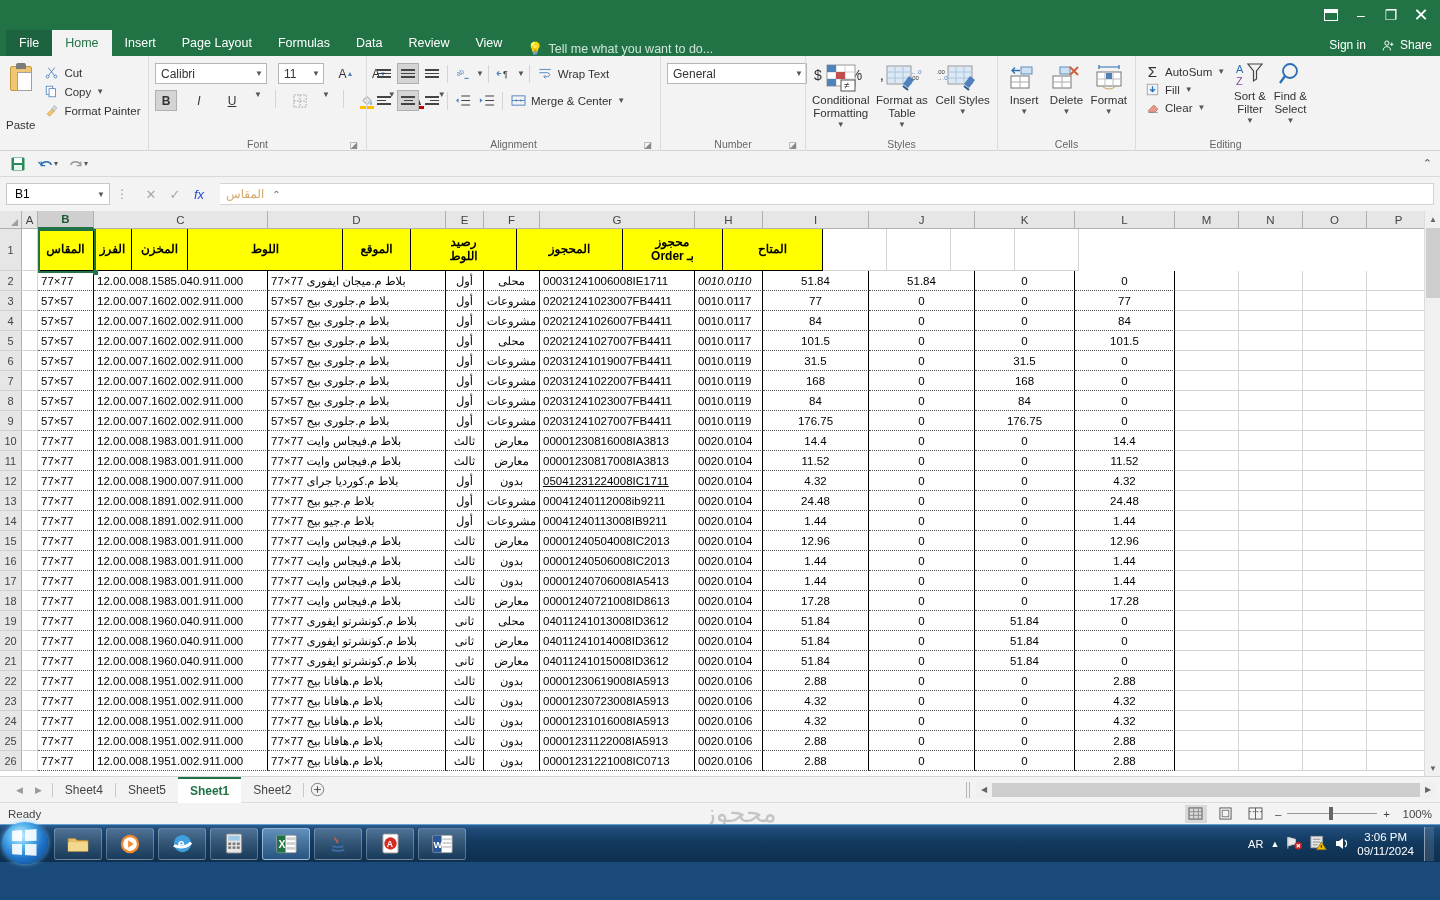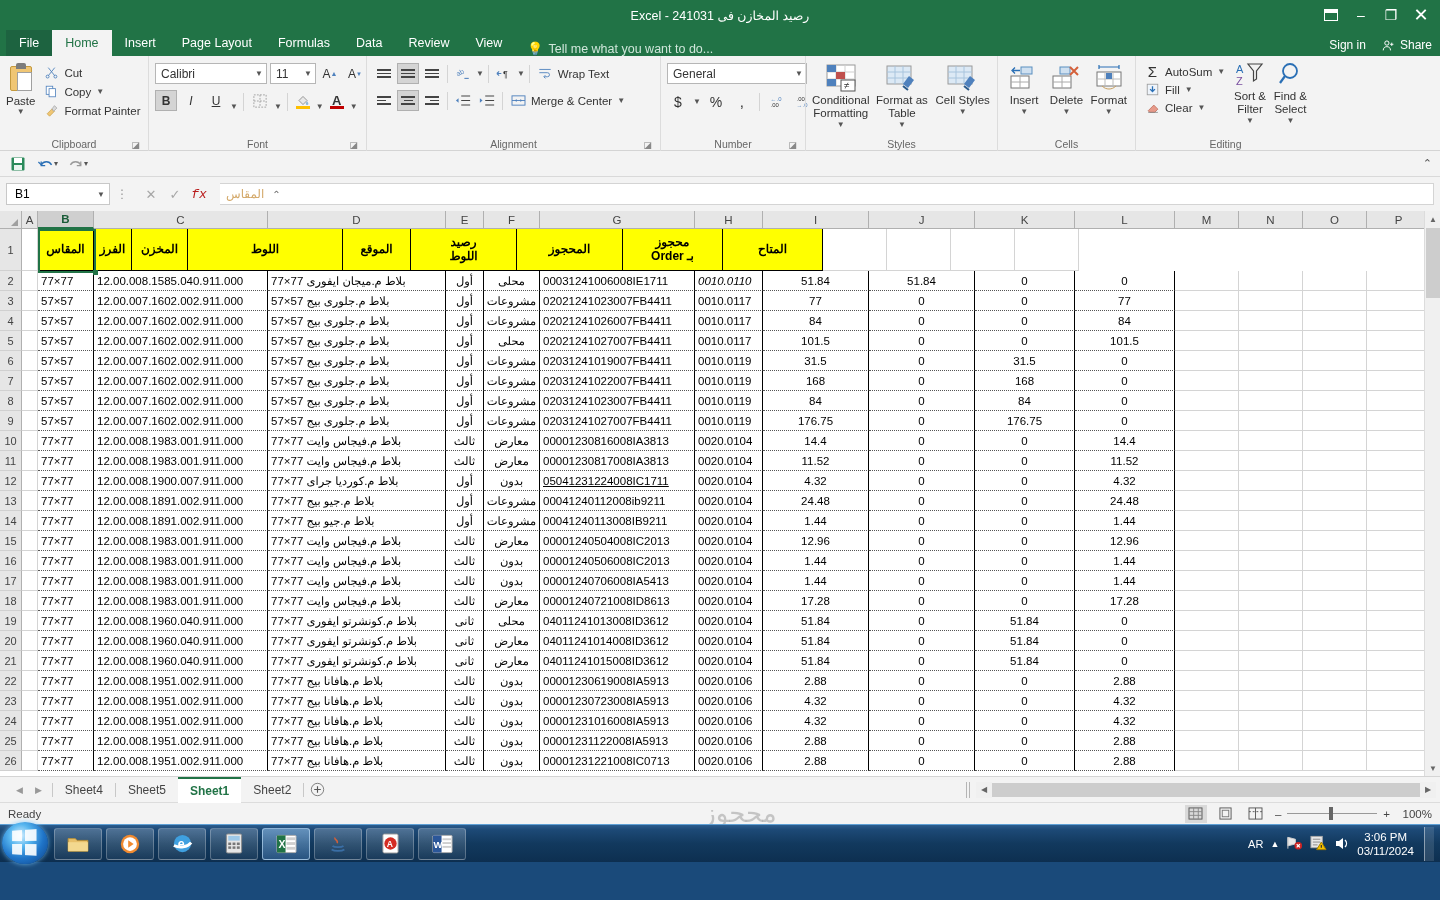--- a/index.html
+++ b/index.html
@@ -51,34 +51,34 @@
   .rgroup { position: relative; height: 95px; padding: 4px 6px 0; display: flex; flex-direction: column; }
   .rgroup + .rgroup { border-left: 1px solid #dcdcdc; }
   .rgroup-body { flex: 1; display: flex; align-items: flex-start; }
   .rgroup-title {
     height: 15px; text-align: center; font-size: 10.5px; color: #666;
     display: flex; align-items: center; justify-content: center; position: relative;
   }
   .dlg-launch { position: absolute; right: 2px; bottom: 1px; font-size: 9px; color: #888; }
 
   
-  .paste-btn { width: 48px; display: flex; flex-direction: column; align-items: center; padding-top: 3px; }
+  .paste-btn { width: 48px; display: flex; flex-direction: column; align-items: center; padding-top: 3px; gap: 24px; }
   .paste-ico { width: 26px; height: 30px; position: relative; }
   .paste-clip { position: absolute; left: 2px; top: 3px; width: 22px; height: 25px; background: #f0c674; border: 1px solid #c49a3f; border-radius: 2px; }
   .paste-top { position: absolute; left: 8px; top: 0px; width: 10px; height: 6px; background: #7c7c7c; border-radius: 2px 2px 0 0; }
   .paste-page { position: absolute; left: 9px; top: 9px; width: 15px; height: 19px; background: #fff; border: 1px solid #a0a0a0; }
   .paste-lbl { font-size: 11.5px; margin-top: 2px; }
   .caret { font-size: 8px; color: #555; }
 
   .clip-cmds { display: flex; flex-direction: column; gap: 2px; padding: 4px 2px 0 6px; }
   .cmd { display: flex; align-items: center; gap: 5px; font-size: 11.5px; padding: 1px 3px; white-space: nowrap; }
   .cmd-ico { width: 15px; height: 15px; display: inline-flex; align-items: center; justify-content: center; }
 
   
-  .fontgrp-row { display: flex; align-items: flex-end; gap: 3px; padding: 3px 0; }
+  .fontgrp-row { display: flex; align-items: flex-start; gap: 11px; padding: 3px 0; }
   .combo {
     background: #fff; border: 1px solid #b6b6b6; height: 21px; display: flex;
     align-items: center; justify-content: space-between; padding: 0 3px 0 5px; font-size: 12px;
   }
   .combo .cv { overflow: hidden; white-space: nowrap; }
   .sq-btn {
     width: 22px; height: 21px; display: flex; align-items: center; justify-content: center;
     font-size: 12px; color: #333;
   }
   .sq-btn.on { background: #d4d4d4; border: 1px solid #b0b0b0; }
@@ -116,21 +116,21 @@
 
   
   .fbar { height: 34px; background: #f3f3f3; display: flex; align-items: center; padding: 0 6px; gap: 4px; }
   .namebox {
     width: 104px; height: 22px; background: #fff; border: 1px solid #c8c8c8;
     display: flex; align-items: center; justify-content: space-between; padding: 0 4px 0 8px; font-size: 12px;
   }
   .fbar-dots { width: 16px; text-align: center; color: #999; font-size: 12px; letter-spacing: 0; }
   .fbtns { display: flex; gap: 2px; align-items: center; padding: 0 6px; }
   .fbtn { width: 22px; height: 22px; display: flex; align-items: center; justify-content: center; font-size: 13px; color: #a6a6a6; }
-  .fx { font-style: italic; font-family: Liberation Mono, monospace; color: #b91c1c; }
+  .fx { font-style: italic; font-family: Liberation Sans, sans-serif; color: #1d4ed8; }
   .fcontent {
     flex: 1; height: 22px; background: #fff; border: 1px solid #d4d4d4; border-left: none;
     display: flex; align-items: center; justify-content: flex-end; padding: 0 6px;
     font-size: 12px; direction: rtl; gap: 8px; color: #333;
   }
   .fbar-expand { color: #666; font-size: 10px; }
 
   
   .gridwrap { position: relative; background: #fff; height: 565px; overflow: hidden; }
   .colhdr-row { display: flex; height: 18px; background: #e6e6e6; font-size: 11.5px; }
@@ -253,21 +253,20 @@
     color: rgba(140,140,140,.45); font-size: 19px; letter-spacing: 1px; pointer-events: none;
   }
   .watermark .ar { font-size: 26px; display: block; line-height: 1; }
 </style>
 </head>
 <body>
 
 <div class="app">
 
   <div class="titlebar">
-    <div class="title-text">رصيد المخازن فى 241031 - Excel</div>
     <div class="win-ctrl">
       <div class="win-btn">
         <svg width="14" height="12" viewBox="0 0 14 12">
             <rect x="0.5" y="0.5" width="13" height="11" fill="none" stroke="#fff"></rect>
             <rect x="0.5" y="0.5" width="13" height="3.5" fill="#fff"></rect>
           </svg>
       </div>
       <div class="win-btn">–</div>
       <div class="win-btn">❐</div>
       <div class="win-btn close">✕</div>
@@ -506,21 +505,21 @@
           </div>
         </div>
       </div>
       <div class="rgroup-title">
         <span>Alignment</span>
         <span class="dlg-launch">◪</span>
       </div>
     </div>
 
     <div class="rgroup" style="width:145px">
-      <div class="rgroup-body" style="flex-direction:column">
+      <div class="rgroup-body" style="flex-direction:row">
         <div class="align-row">
           <div class="combo numfmt-combo">
             <span class="cv">General</span>
             <span class="caret">▼</span>
           </div>
         </div>
         <div class="num-row2">
           <div class="sq-btn">
               <span style="font-size:14px">$</span>
             </div>
@@ -1457,19 +1456,19 @@
           </svg>
       </span>
       <span>
         <svg width="16" height="15" viewBox="0 0 16 15">
             <path d="M2 5h3l4-3v11l-4-3H2z" fill="#fff"></path>
             <path d="M11 4c2 2 2 5 0 7" stroke="#fff" stroke-width="1.3" fill="none"></path>
           </svg>
       </span>
       <span class="clock">
         <div>3:06 PM</div>
-        <div>03/11/2024</div>
+        <div>09/11/2024</div>
       </span>
       <span class="showdesk"></span>
     </div>
   </div>
 
 </div>
 
 </body></html>

